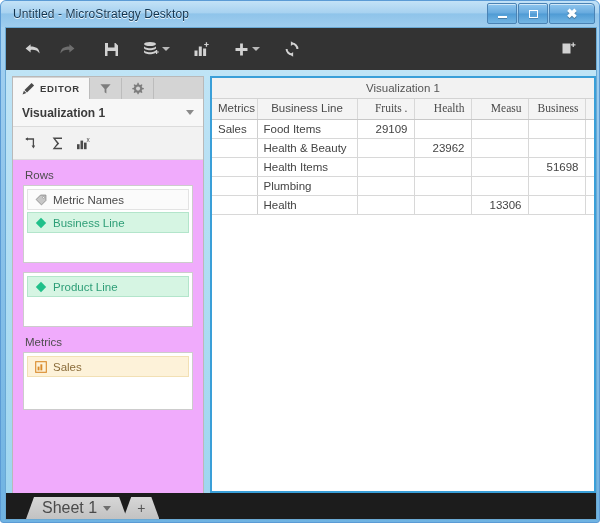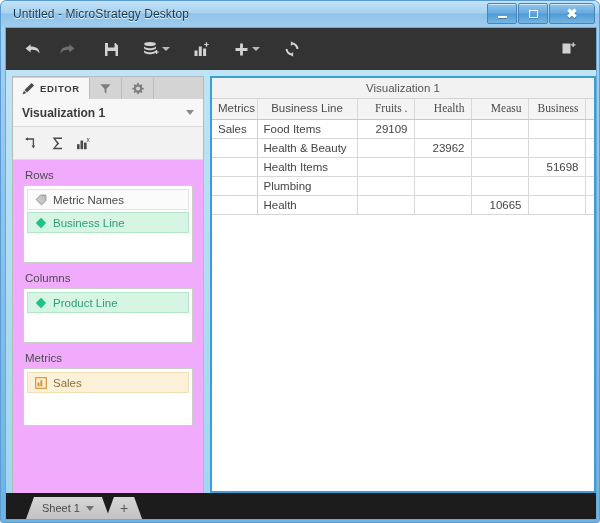--- a/index.html
+++ b/index.html
@@ -370,21 +370,21 @@
     padding-left: 20px;
   }
   .sheet-tab {
     height: 22px;
     display: flex;
     align-items: center;
     gap: 6px;
     padding: 0 16px;
     background: linear-gradient(to bottom, #d7d7d7, #c2c2c2);
     color: #4a4a4a;
-    font-size: 11px;
+    font-size: 16px;
     border-radius: 7px 7px 0 0;
     cursor: default;
     box-sizing: border-box;
     clip-path: polygon(8px 0, calc(100% - 8px) 0, 100% 100%, 0 100%);
     margin-right: -4px;
   }
   .sheet-tab.add { padding: 0 14px; font-size: 14px; color: #555; }
   .sheet-caret {
     width: 0; height: 0;
     border-left: 4px solid transparent;
@@ -559,21 +559,20 @@
               <div class="chip attr">
                 <svg width="12" height="12" viewBox="0 0 12 12">
                   <polygon points="6,0.8 11.2,6 6,11.2 0.8,6" fill="#20c08a"></polygon>
                 </svg>
                 <span>Business Line</span>
               </div>
             </div>
           </div>
 
           <div class="shelf">
-            <div class="shelf-label">Columns</div>
             <div class="shelf-box cols">
               <div class="chip attr">
                 <svg width="12" height="12" viewBox="0 0 12 12">
                   <polygon points="6,0.8 11.2,6 6,11.2 0.8,6" fill="#20c08a"></polygon>
                 </svg>
                 <span>Product Line</span>
               </div>
             </div>
           </div>
 
@@ -645,21 +644,21 @@
                   <td class="num"></td>
                   <td class="num"></td>
                   <td class="num"></td>
                   <td class="num">4469</td>
                 </tr>
                 <tr>
                   <td class="rowhdr-metric"></td>
                   <td>Health</td>
                   <td class="num"></td>
                   <td class="num"></td>
-                  <td class="num">10665</td>
+                  <td class="num">13306</td>
                   <td class="num"></td>
                   <td class="num"></td>
                 </tr>
               </tbody>
             </table>
           </div>
         </div>
       </div>
     </div>
 

